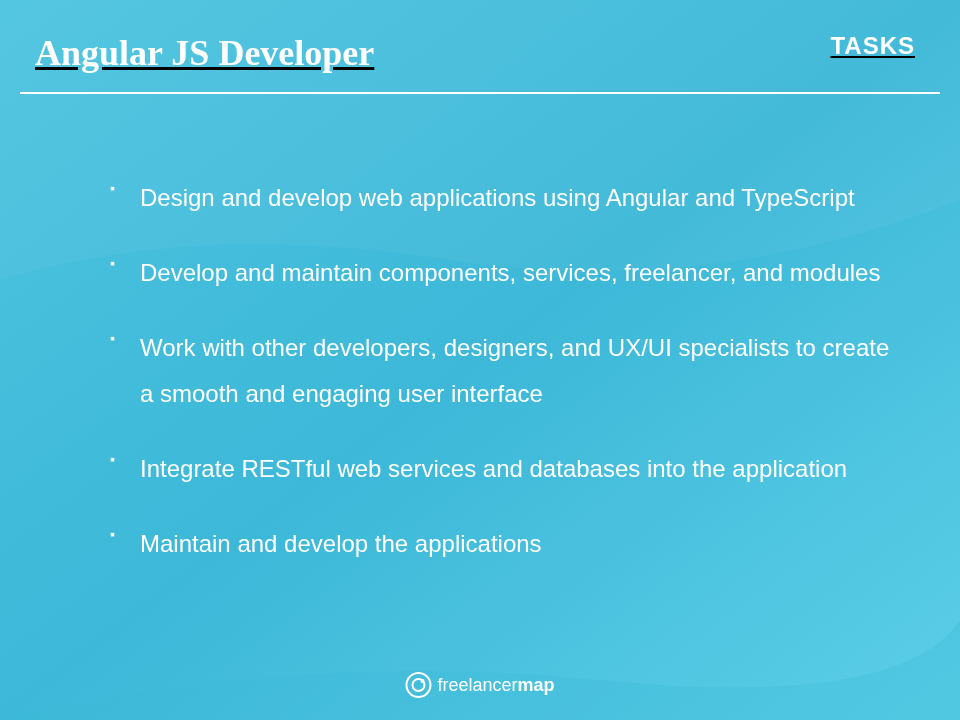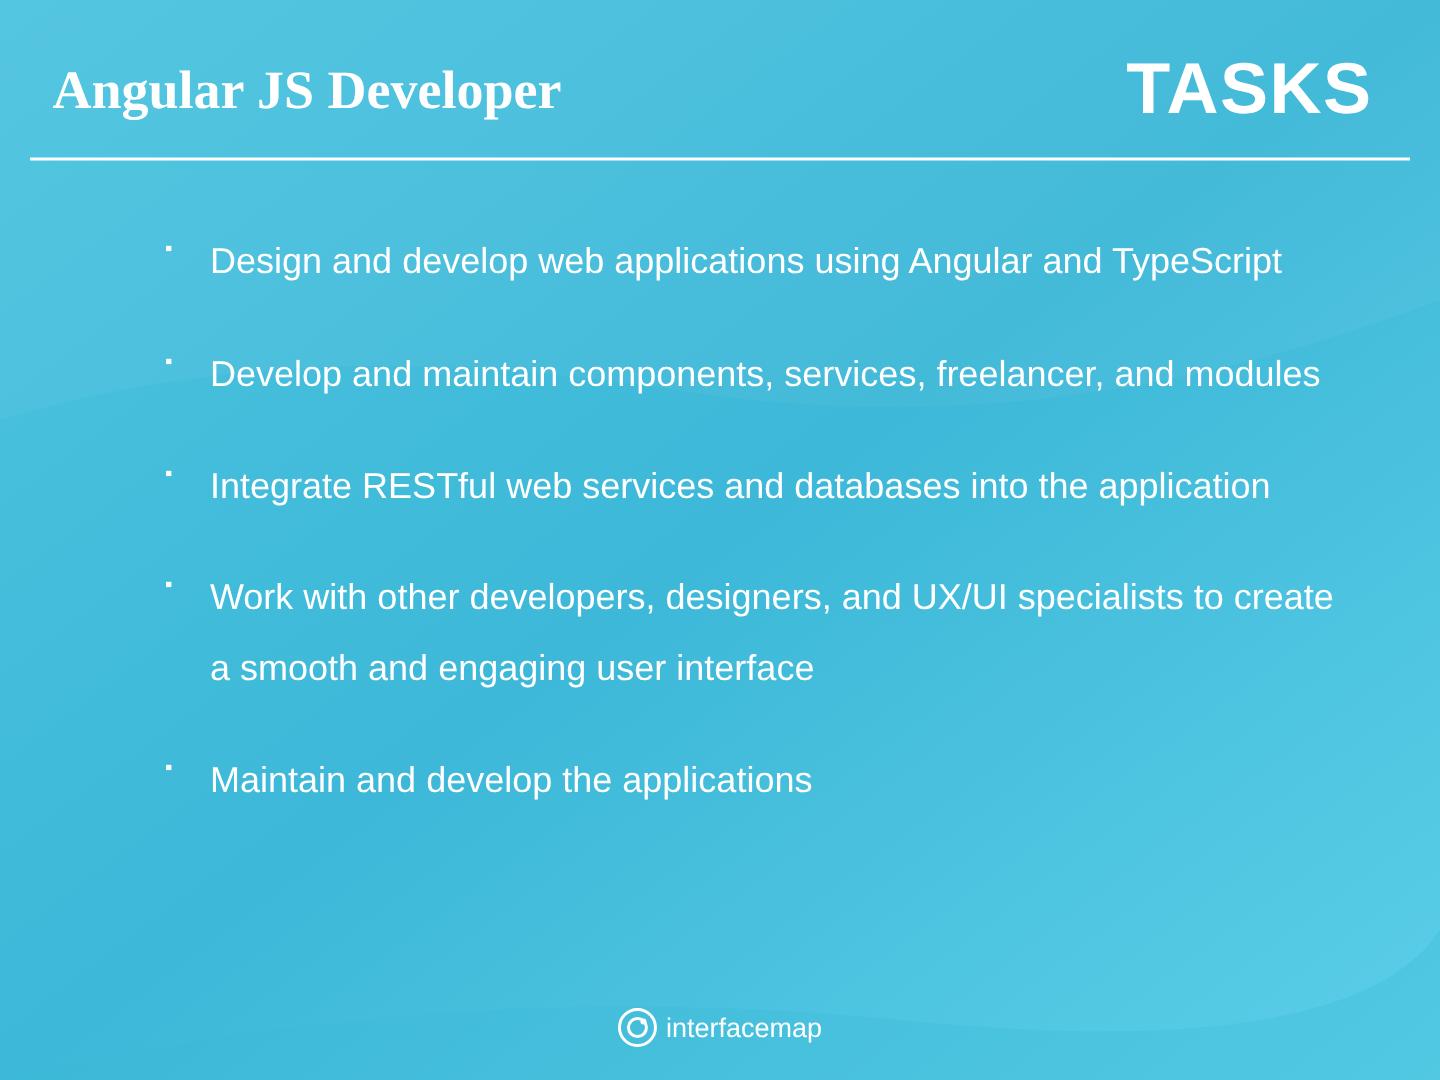--- a/index.html
+++ b/index.html
@@ -25,43 +25,45 @@
     }
     .content {
       position: relative;
       z-index: 1;
       width: 100%;
       height: 100%;
     }
     .header {
       display: flex;
       justify-content: space-between;
-      align-items: center;
+      align-items: flex-start;
       padding: 32px 45px 18px 35px;
+      text-decoration: underline;
     }
     .title {
       color: #ffffff;
       font-size: 36px;
       font-weight: 700;
       font-family: Georgia, 'Times New Roman', serif;
     }
     .section-label {
       color: #ffffff;
-      font-size: 48px;
+      font-size: 24px;
       font-weight: 700;
       letter-spacing: 1px;
     }
     .divider {
       height: 2px;
       background-color: #ffffff;
       margin: 0 20px 0 20px;
     }
     .task-list {
       list-style: none;
       padding: 45px 70px 0 115px;
+      margin-top: 36px;
     }
     .task-item {
       color: #ffffff;
       font-size: 24px;
       line-height: 1.95;
       position: relative;
       padding-left: 25px;
       margin-bottom: 28px;
       font-weight: 400;
     }
@@ -108,21 +110,21 @@
       border-radius: 50%;
       top: -1px;
       right: -1px;
     }
     .logo-text {
       color: #ffffff;
       font-size: 18px;
       font-weight: 400;
     }
     .logo-text-bold {
-      font-weight: 400;
+      font-weight: 700;
     }
   </style>
 </head>
 <body>
 
 <svg class="wave-bg" viewBox="0 0 960 720" preserveAspectRatio="none">
   <defs>
     <linearGradient id="bg-grad" x1="0%" y1="0%" x2="100%" y2="100%">
       <stop offset="0%" stop-color="#4dc4e0"></stop>
       <stop offset="50%" stop-color="#3db8d8"></stop>
@@ -138,26 +140,26 @@
   <div class="header">
     <h1 class="title">Angular JS Developer</h1>
     <div class="section-label">TASKS</div>
   </div>
 
   <div class="divider"></div>
 
   <ul class="task-list">
     <li class="task-item">Design and develop web applications using Angular and TypeScript</li>
     <li class="task-item">Develop and maintain components, services, freelancer, and modules</li>
+    <li class="task-item">Work with other developers, designers, and UX/UI specialists to create a smooth and engaging user interface</li>
     <li class="task-item">Integrate RESTful web services and databases into the application</li>
-    <li class="task-item">Work with other developers, designers, and UX/UI specialists to create a smooth and engaging user interface</li>
     <li class="task-item">Maintain and develop the applications</li>
   </ul>
 
   <div class="logo-container">
     <div class="logo-icon">
       <div class="logo-icon-inner"></div>
     </div>
     <div class="logo-text">
-      <span>interface</span><span class="logo-text-bold">map</span>
+      <span>freelancer</span><span class="logo-text-bold">map</span>
     </div>
   </div>
 </div>
 
 </body></html>

